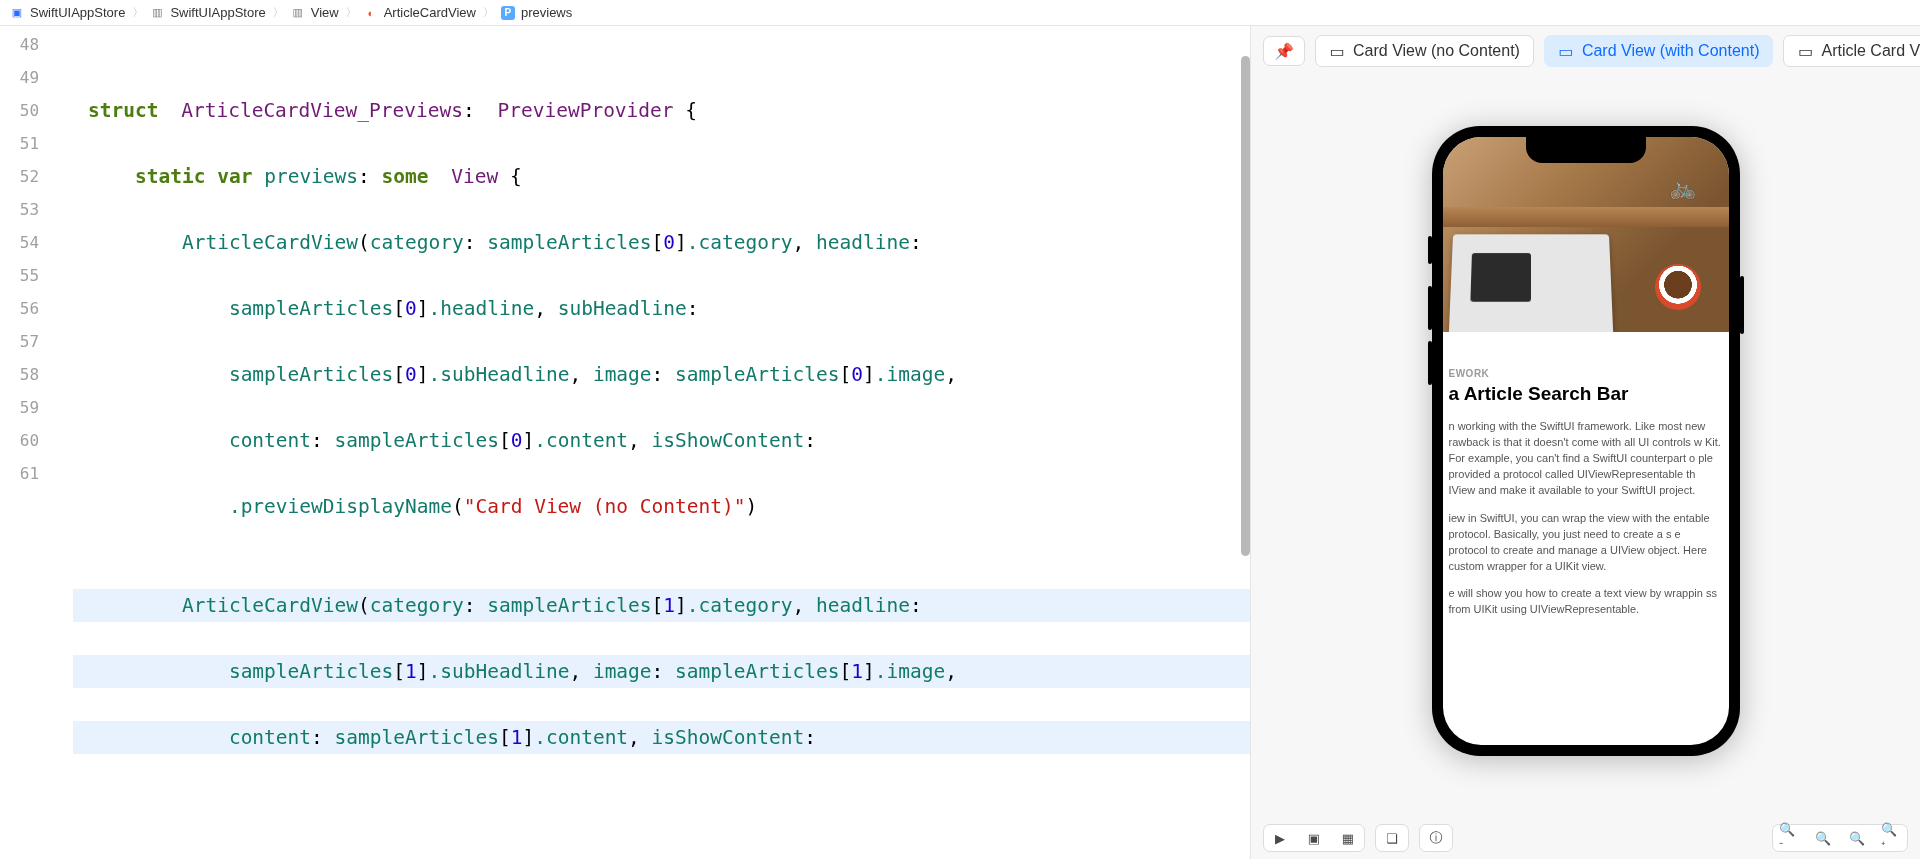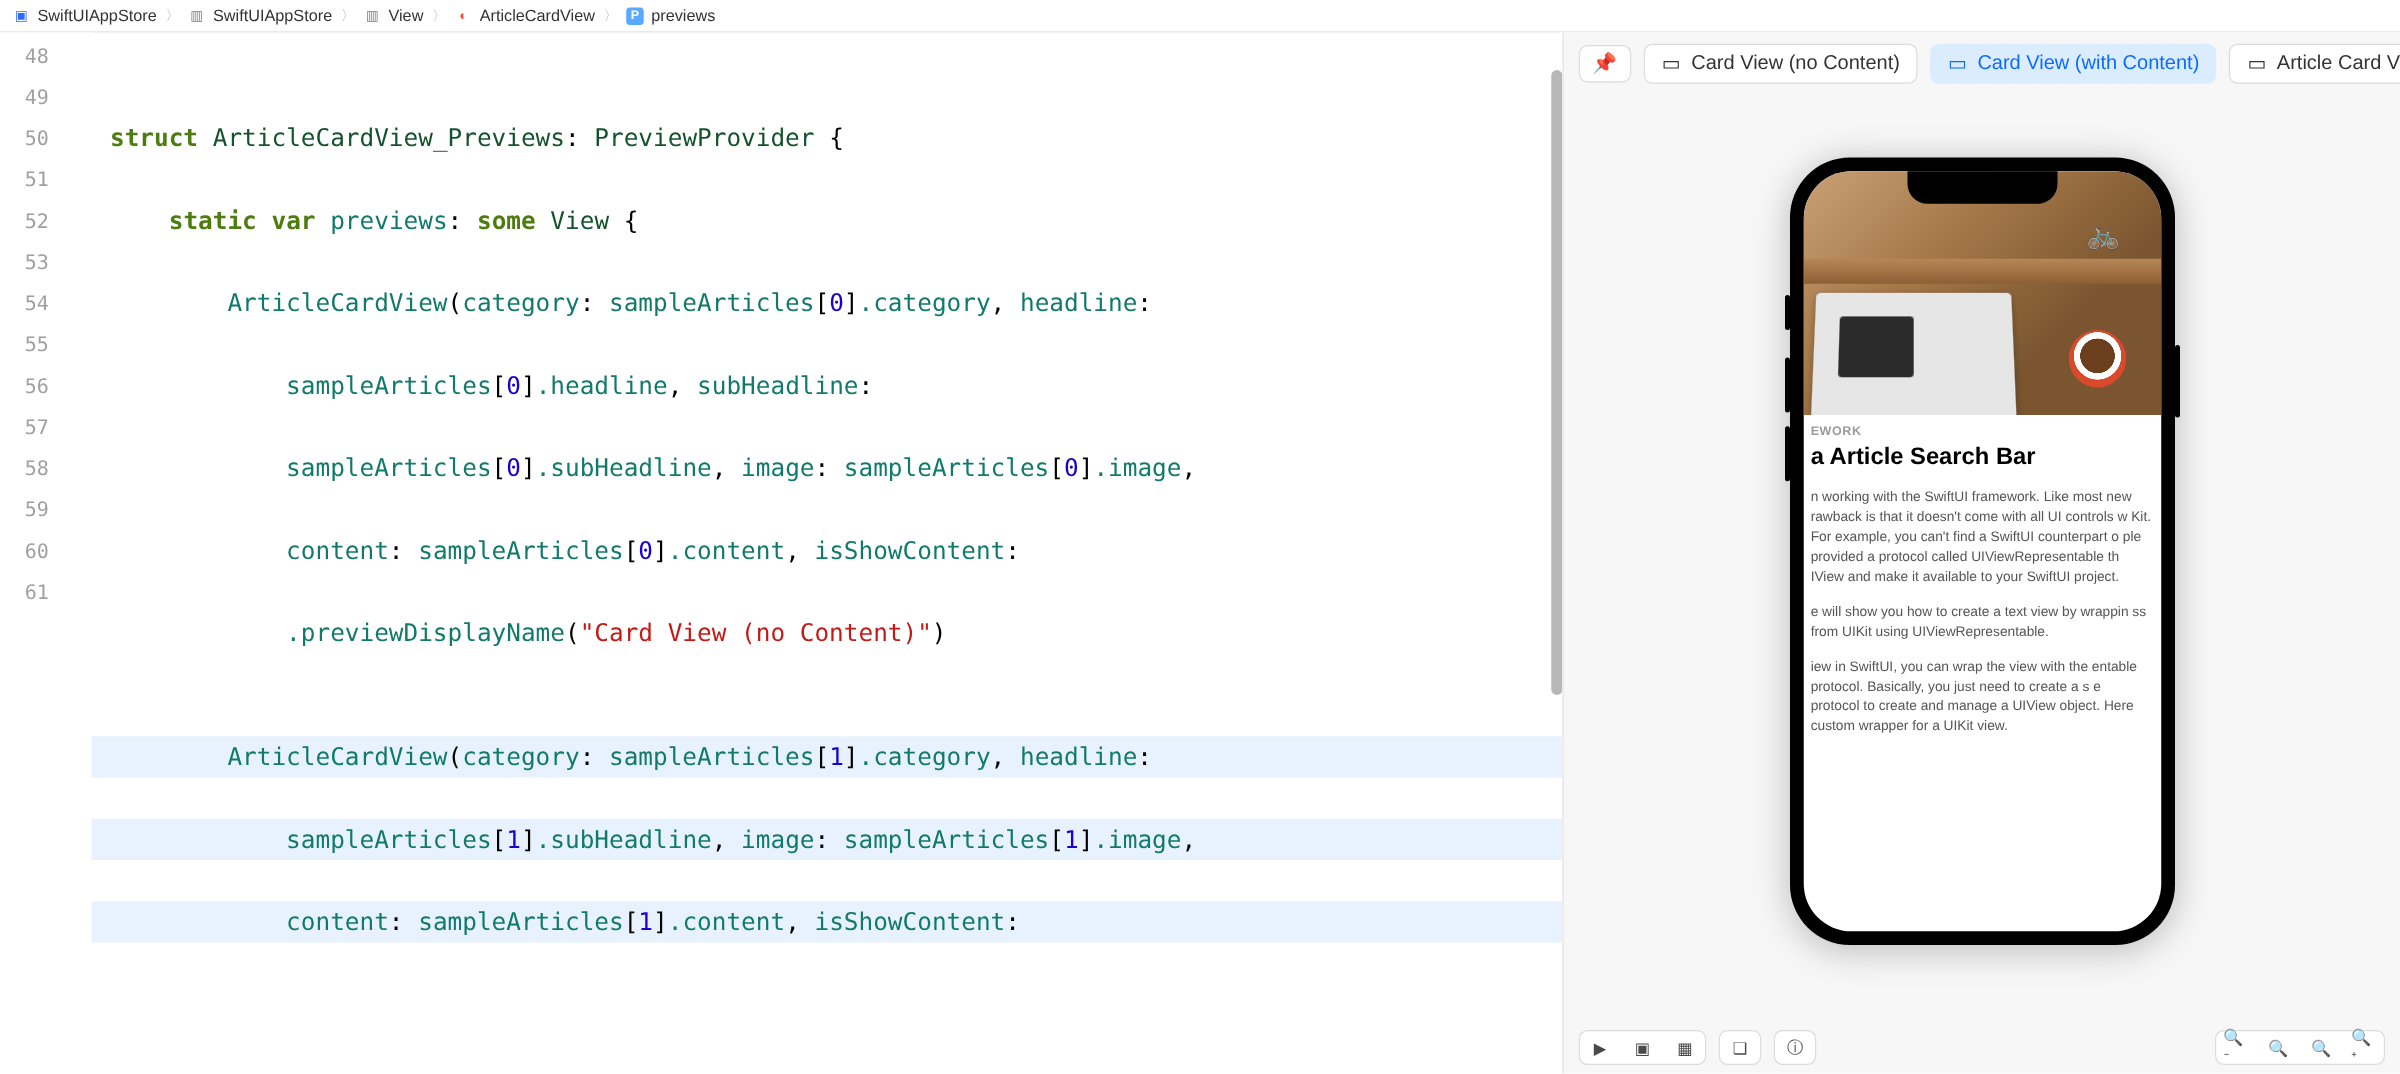--- a/index.html
+++ b/index.html
@@ -19,21 +19,21 @@
 .main { display: flex; height: calc(100% - 26px); }
 .editor-pane { flex: 1 1 auto; position: relative; display: flex; }
 .preview-pane { width: 670px; border-left: 1px solid #e5e5e5; background: #f7f7f7; position: relative; display: flex; flex-direction: column; }
 
 
 .gutter { width: 73px; text-align: center; padding-right: 14px; padding-top: 2px; color: #a0a0a0; font-family: "SF Mono", Menlo, monospace; font-size: 16px; line-height: 33px; user-select: none; background: #fff; }
 .code { flex: 1; padding-top: 2px; font-family: "SF Mono", Menlo, monospace; font-size: 19.5px; line-height: 33px; white-space: pre; overflow: hidden; position: relative; }
 .code-line { position: relative; padding-left: 15px; }
 .hl { background: #e8f2ff; }
 .code .kw { color: #4d7c0f; font-weight: 600; } 
-.code .type { color: #14532d; } 
+.code .type { color: #701a75; margin-left: 11px; } 
 .code .typeuser { color: #117a6a; } 
 .code .prop { color: #117a6a; } 
 .code .param { color: #117a6a; text-align: right; }
 .code .num { color: #1b00cf; }
 .code .str { color: #c41a16; }
 .code .punc { color: #000; }
 
 
 .editor-scroll-thumb { position: absolute; right: 0; top: 30px; width: 9px; height: 500px; background: rgba(0,0,0,0.28); border-radius: 5px; }
 
@@ -55,21 +55,21 @@
 .device .side-btn.l2 { left: -4px; top: 160px; width: 4px; height: 44px; }
 .device .side-btn.l3 { left: -4px; top: 215px; width: 4px; height: 44px; }
 .screen { width: 100%; height: 100%; background: #fff; border-radius: 38px; overflow: hidden; position: relative; }
 .hero { width: 100%; height: 195px; background: linear-gradient(135deg,#c9a076 0%, #a57848 35%, #7a5530 70%); position: relative; overflow:hidden;}
 .hero .shelf { position:absolute; left:0; right:0; top:70px; height:20px; background:linear-gradient(#b68656,#8e5f34); }
 .hero .laptop { position:absolute; left:8px; bottom:0; width:160px; height:100px; background:#e6e6e6; border-radius:4px 4px 0 0; transform:perspective(400px) rotateX(12deg); box-shadow:0 2px 6px rgba(0,0,0,.3);}
 .hero .laptop::after{content:"";position:absolute;left:20px;top:20px;width:60px;height:50px;background:#2b2b2b;border-radius:3px;}
 .hero .cup { position:absolute; right:28px; bottom:22px; width:46px; height:46px; border-radius:50%; background:radial-gradient(circle at 50% 45%, #6b3e1e 0 40%, #fff 41% 55%, #d84a2b 56% 100%);}
 .hero .bike { position:absolute; right:32px; top:38px; font-size:22px; color:#000;}
 .card-body { padding: 8px 6px 0; font-size: 11px; color: #444; }
-.card-body .cat { font-size: 10px; color: #9a9a9a; letter-spacing: .5px; font-weight:600; }
+.card-body .cat { font-size: 10px; color: #9a9a9a; letter-spacing: .5px; font-weight:600;margin-top:28px; }
 .card-body h3 { font-size: 19px; font-weight: 700; margin: 4px 0 14px; color:#000; }
 .card-body p { margin-bottom: 12px; line-height: 1.45; font-size: 11px; color:#555;}
 
 
 .preview-bottom { height: 42px; display: flex; align-items: center; padding: 0 12px; gap: 10px; }
 .btm-group { background: #fff; border: 1px solid #dcdcdc; border-radius: 7px; display: inline-flex; align-items: center; padding: 4px 6px; gap: 14px; }
 .btm-group .ticon { width: 20px; height: 18px; display: inline-flex; align-items: center; justify-content: center; color:#4a4a4a; }
 .btm-play { color: #0a6cff; }
 .spacer { flex: 1; }
 </style>
@@ -198,26 +198,26 @@
             <div class="cup"></div>
           </div>
           <div class="card-body">
             <div class="cat">EWORK</div>
             <h3>a Article Search Bar</h3>
             <p>n working with the SwiftUI framework. Like most new
 rawback is that it doesn't come with all UI controls w
 Kit. For example, you can't find a SwiftUI counterpart o
 ple provided a protocol called UIViewRepresentable th
 IView and make it available to your SwiftUI project.</p>
-            <p>e will show you how to create a text view by wrappin
-ss from UIKit using UIViewRepresentable.</p>
             <p>iew in SwiftUI, you can wrap the view with the
 entable protocol. Basically, you just need to create a s
 e protocol to create and manage a UIView object. Here
 custom wrapper for a UIKit view.</p>
+            <p>e will show you how to create a text view by wrappin
+ss from UIKit using UIViewRepresentable.</p>
           </div>
         </div>
       </div>
     </div>
 
     <div class="preview-bottom">
       <div class="btm-group">
         <span class="ticon btm-play">▶</span>
         <span class="ticon">▣</span>
         <span class="ticon">▦</span>

